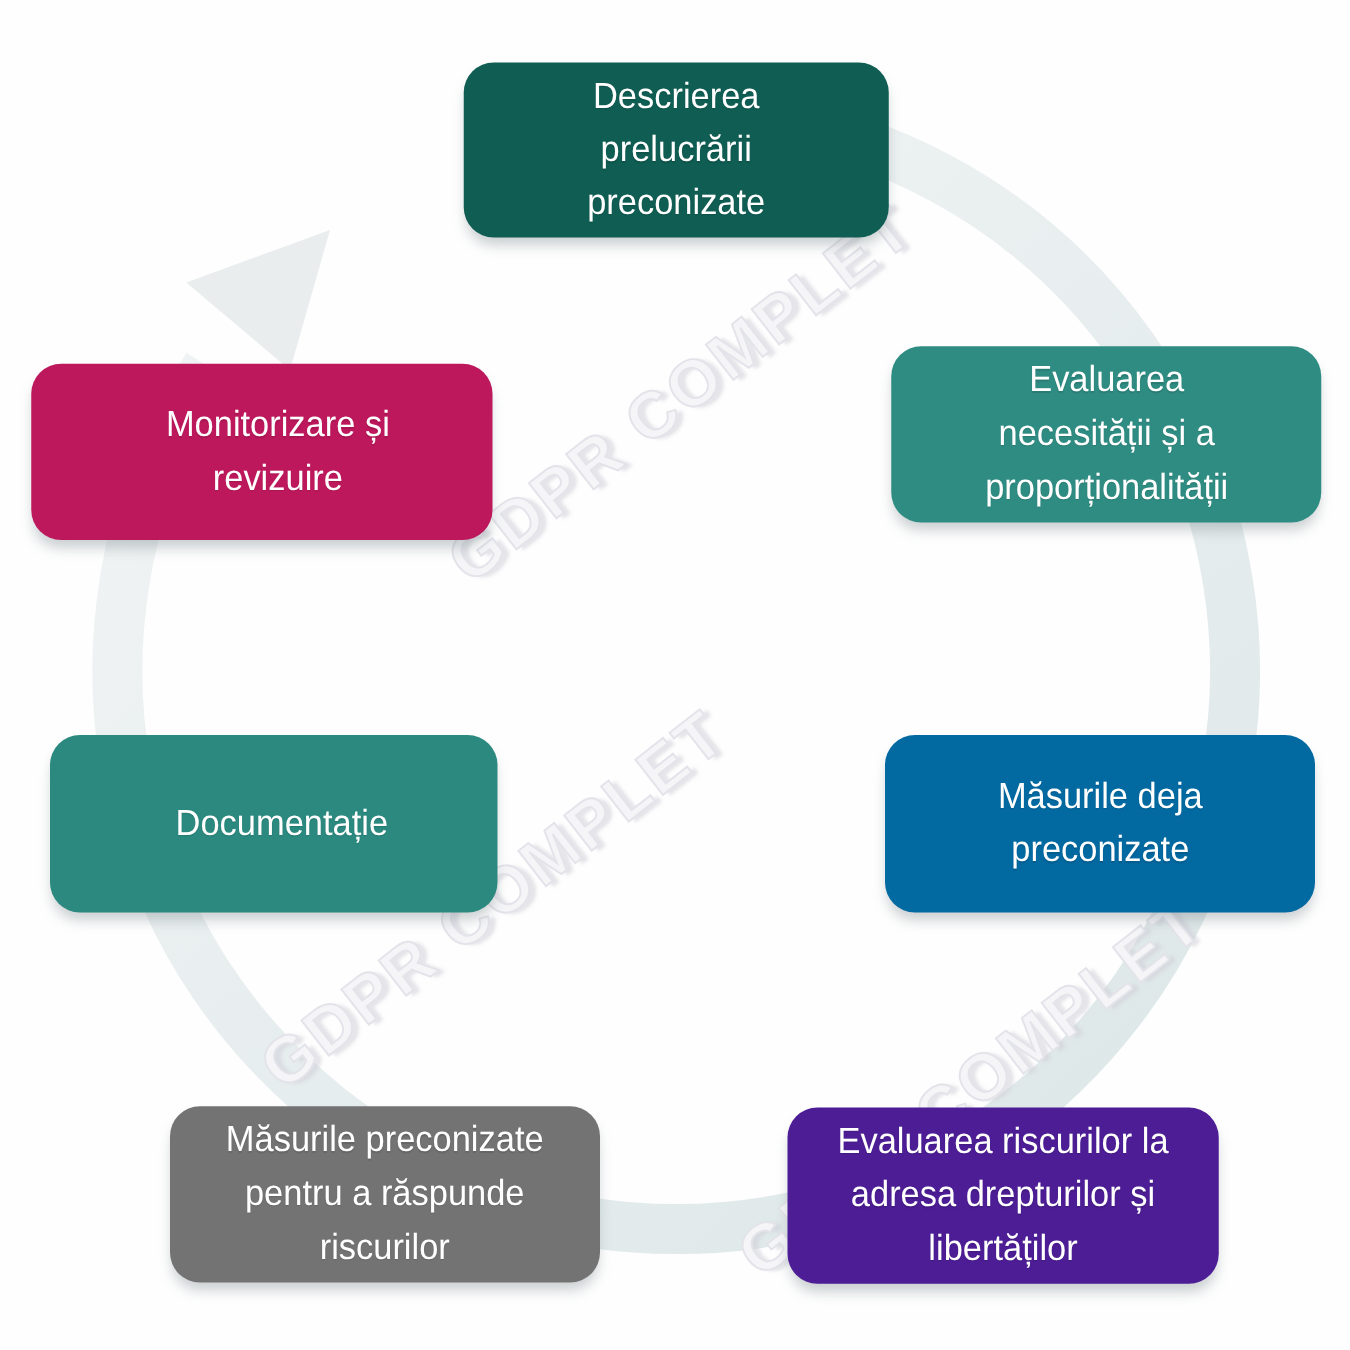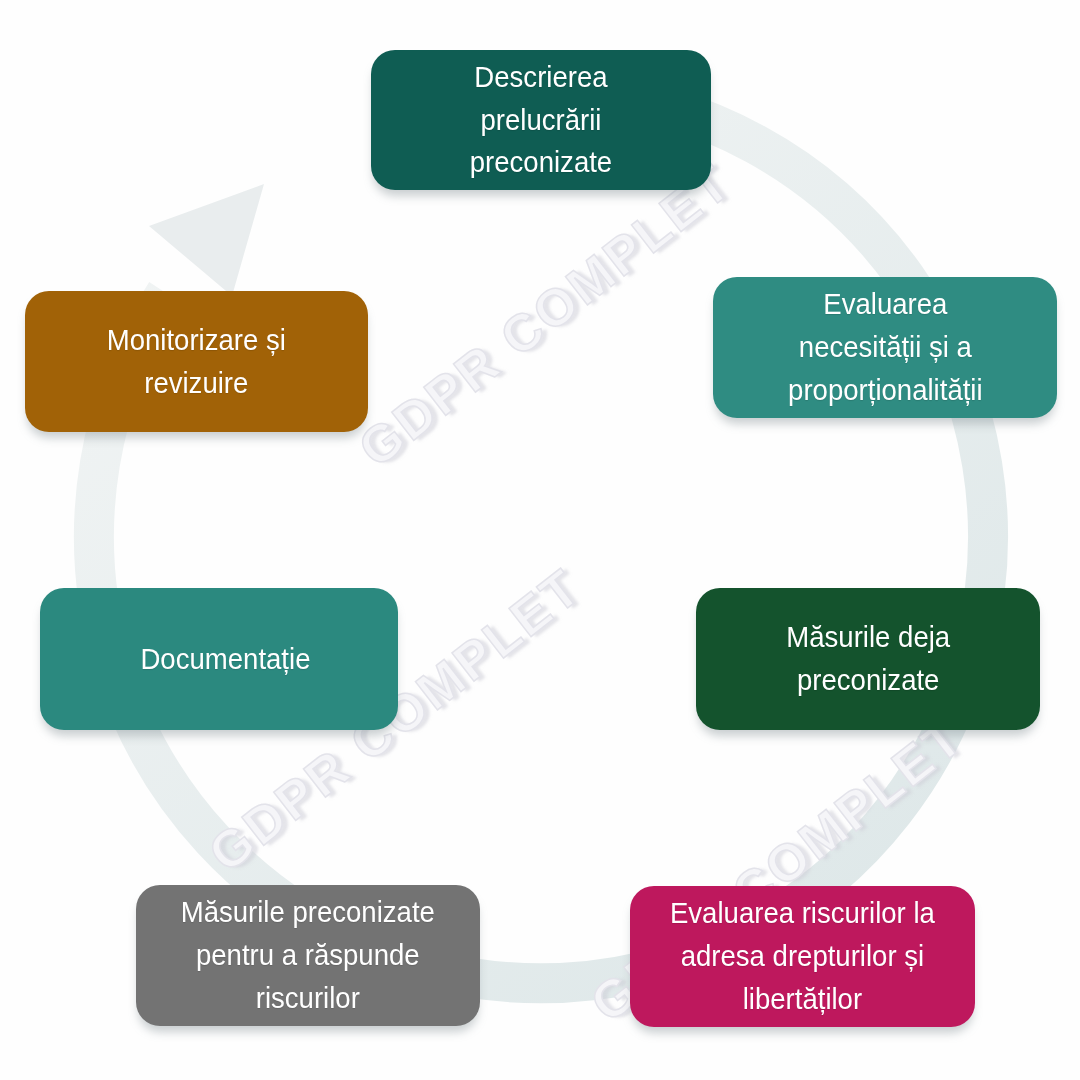--- a/index.html
+++ b/index.html
@@ -94,39 +94,39 @@
 prelucrării
 preconizate</span>
   </div>
 
   <div class="step" id="step-2" style="background-color: rgb(47, 140, 130);">
     <span class="label">Evaluarea
 necesității și a
 proporționalității</span>
   </div>
 
-  <div class="step" id="step-3" style="background-color: #14532d;">
+  <div class="step" id="step-3" style="background-color: #0369a1; margin-left: 12px;">
     <span class="label">Măsurile deja
 preconizate</span>
   </div>
 
-  <div class="step" id="step-4" style="background-color: #be185d; justify-content: center;">
+  <div class="step" id="step-4" style="background-color: #4c1d95; justify-content: center;">
     <span class="label">Evaluarea riscurilor la
 adresa drepturilor și
 libertăților</span>
   </div>
 
   <div class="step" id="step-5" style="background-color: #737373;">
     <span class="label">Măsurile preconizate
 pentru a răspunde
 riscurilor</span>
   </div>
 
   <div class="step" id="step-6" style="background-color: rgb(43, 137, 127); padding-left: 13px;">
     <span class="label">Documentație</span>
   </div>
 
-  <div class="step" id="step-7" style="background-color: #a16207;">
+  <div class="step" id="step-7" style="background-color: #be185d; padding-left: 26px;">
     <span class="label">Monitorizare și
 revizuire</span>
   </div>
 
 </div>
 
 </body></html>

